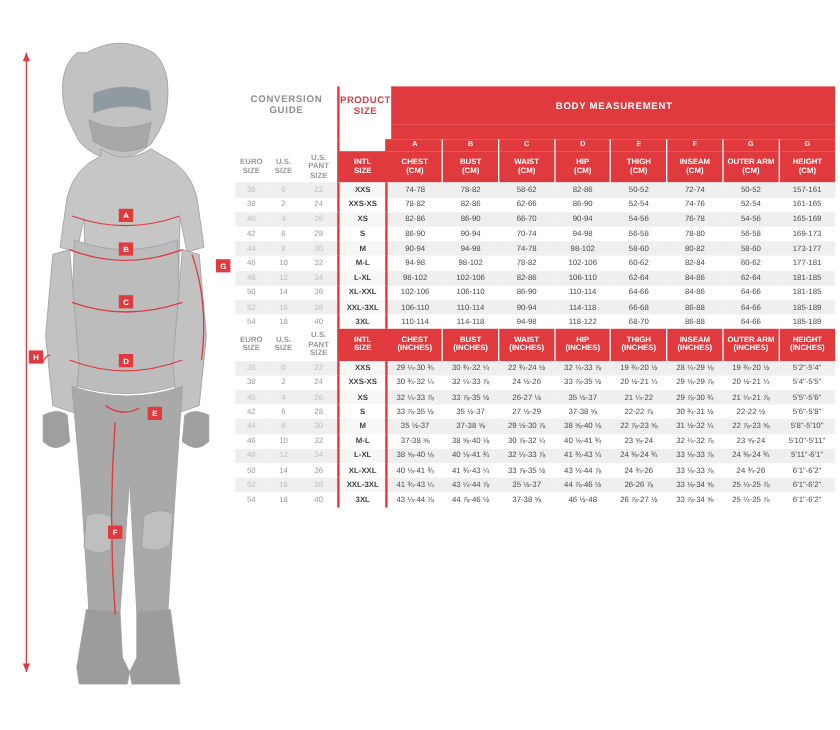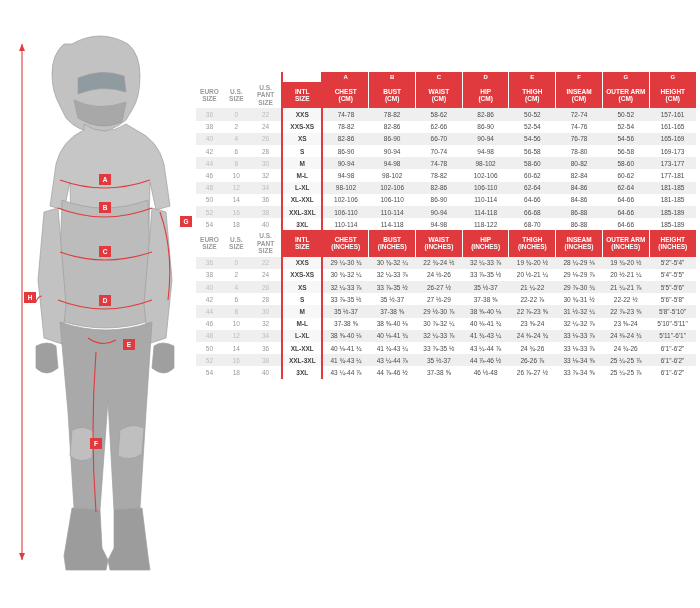--- a/index.html
+++ b/index.html
@@ -113,20 +113,48 @@
         </g>
       <g>
           <rect x="24" y="292" width="12" height="11" fill="#e03a3e"></rect>
           <text x="30" y="300" text-anchor="middle">H</text>
         </g>
     </g>
   </svg>
 </div>
 
 <div id="size-chart">
+  <table id="tbl">
+    <colgroup>
+      <col style="width:27px">
+        <col style="width:27px">
+        <col style="width:33px">
+      <col style="width:40px">
+      <col style="width:47px">
+        <col style="width:47px">
+        <col style="width:47px">
+        <col style="width:47px">
+      <col style="width:47px">
+        <col style="width:47px">
+        <col style="width:47px">
+        <col style="width:47px">
+    </colgroup>
+    <thead>
+      <tr>
+        <td colspan="3" class="conv-title" style="padding:6px 0 8px">CONVERSION GUIDE</td>
+        <td class="prod-title prodcol" style="padding:4px 0;vertical-align:middle" rowspan="1">PRODUCT SIZE</td>
+        <td colspan="8" class="body-title" style="background:#e03a3e;padding:5px 0">BODY MEASUREMENT</td>
+      </tr>
+      <tr>
+        <td colspan="3" style="background:#fff"></td>
+        <td class="prodcol" style="background:#fff"></td>
+        <td colspan="8" style="background:#e03a3e;height:12px"></td>
+      </tr>
+    </thead>
+  </table>
 
   <table id="cm-table">
     <colgroup>
       <col style="width:27px">
         <col style="width:27px">
         <col style="width:33px">
       <col style="width:40px">
       <col style="width:47px">
         <col style="width:47px">
         <col style="width:47px">

